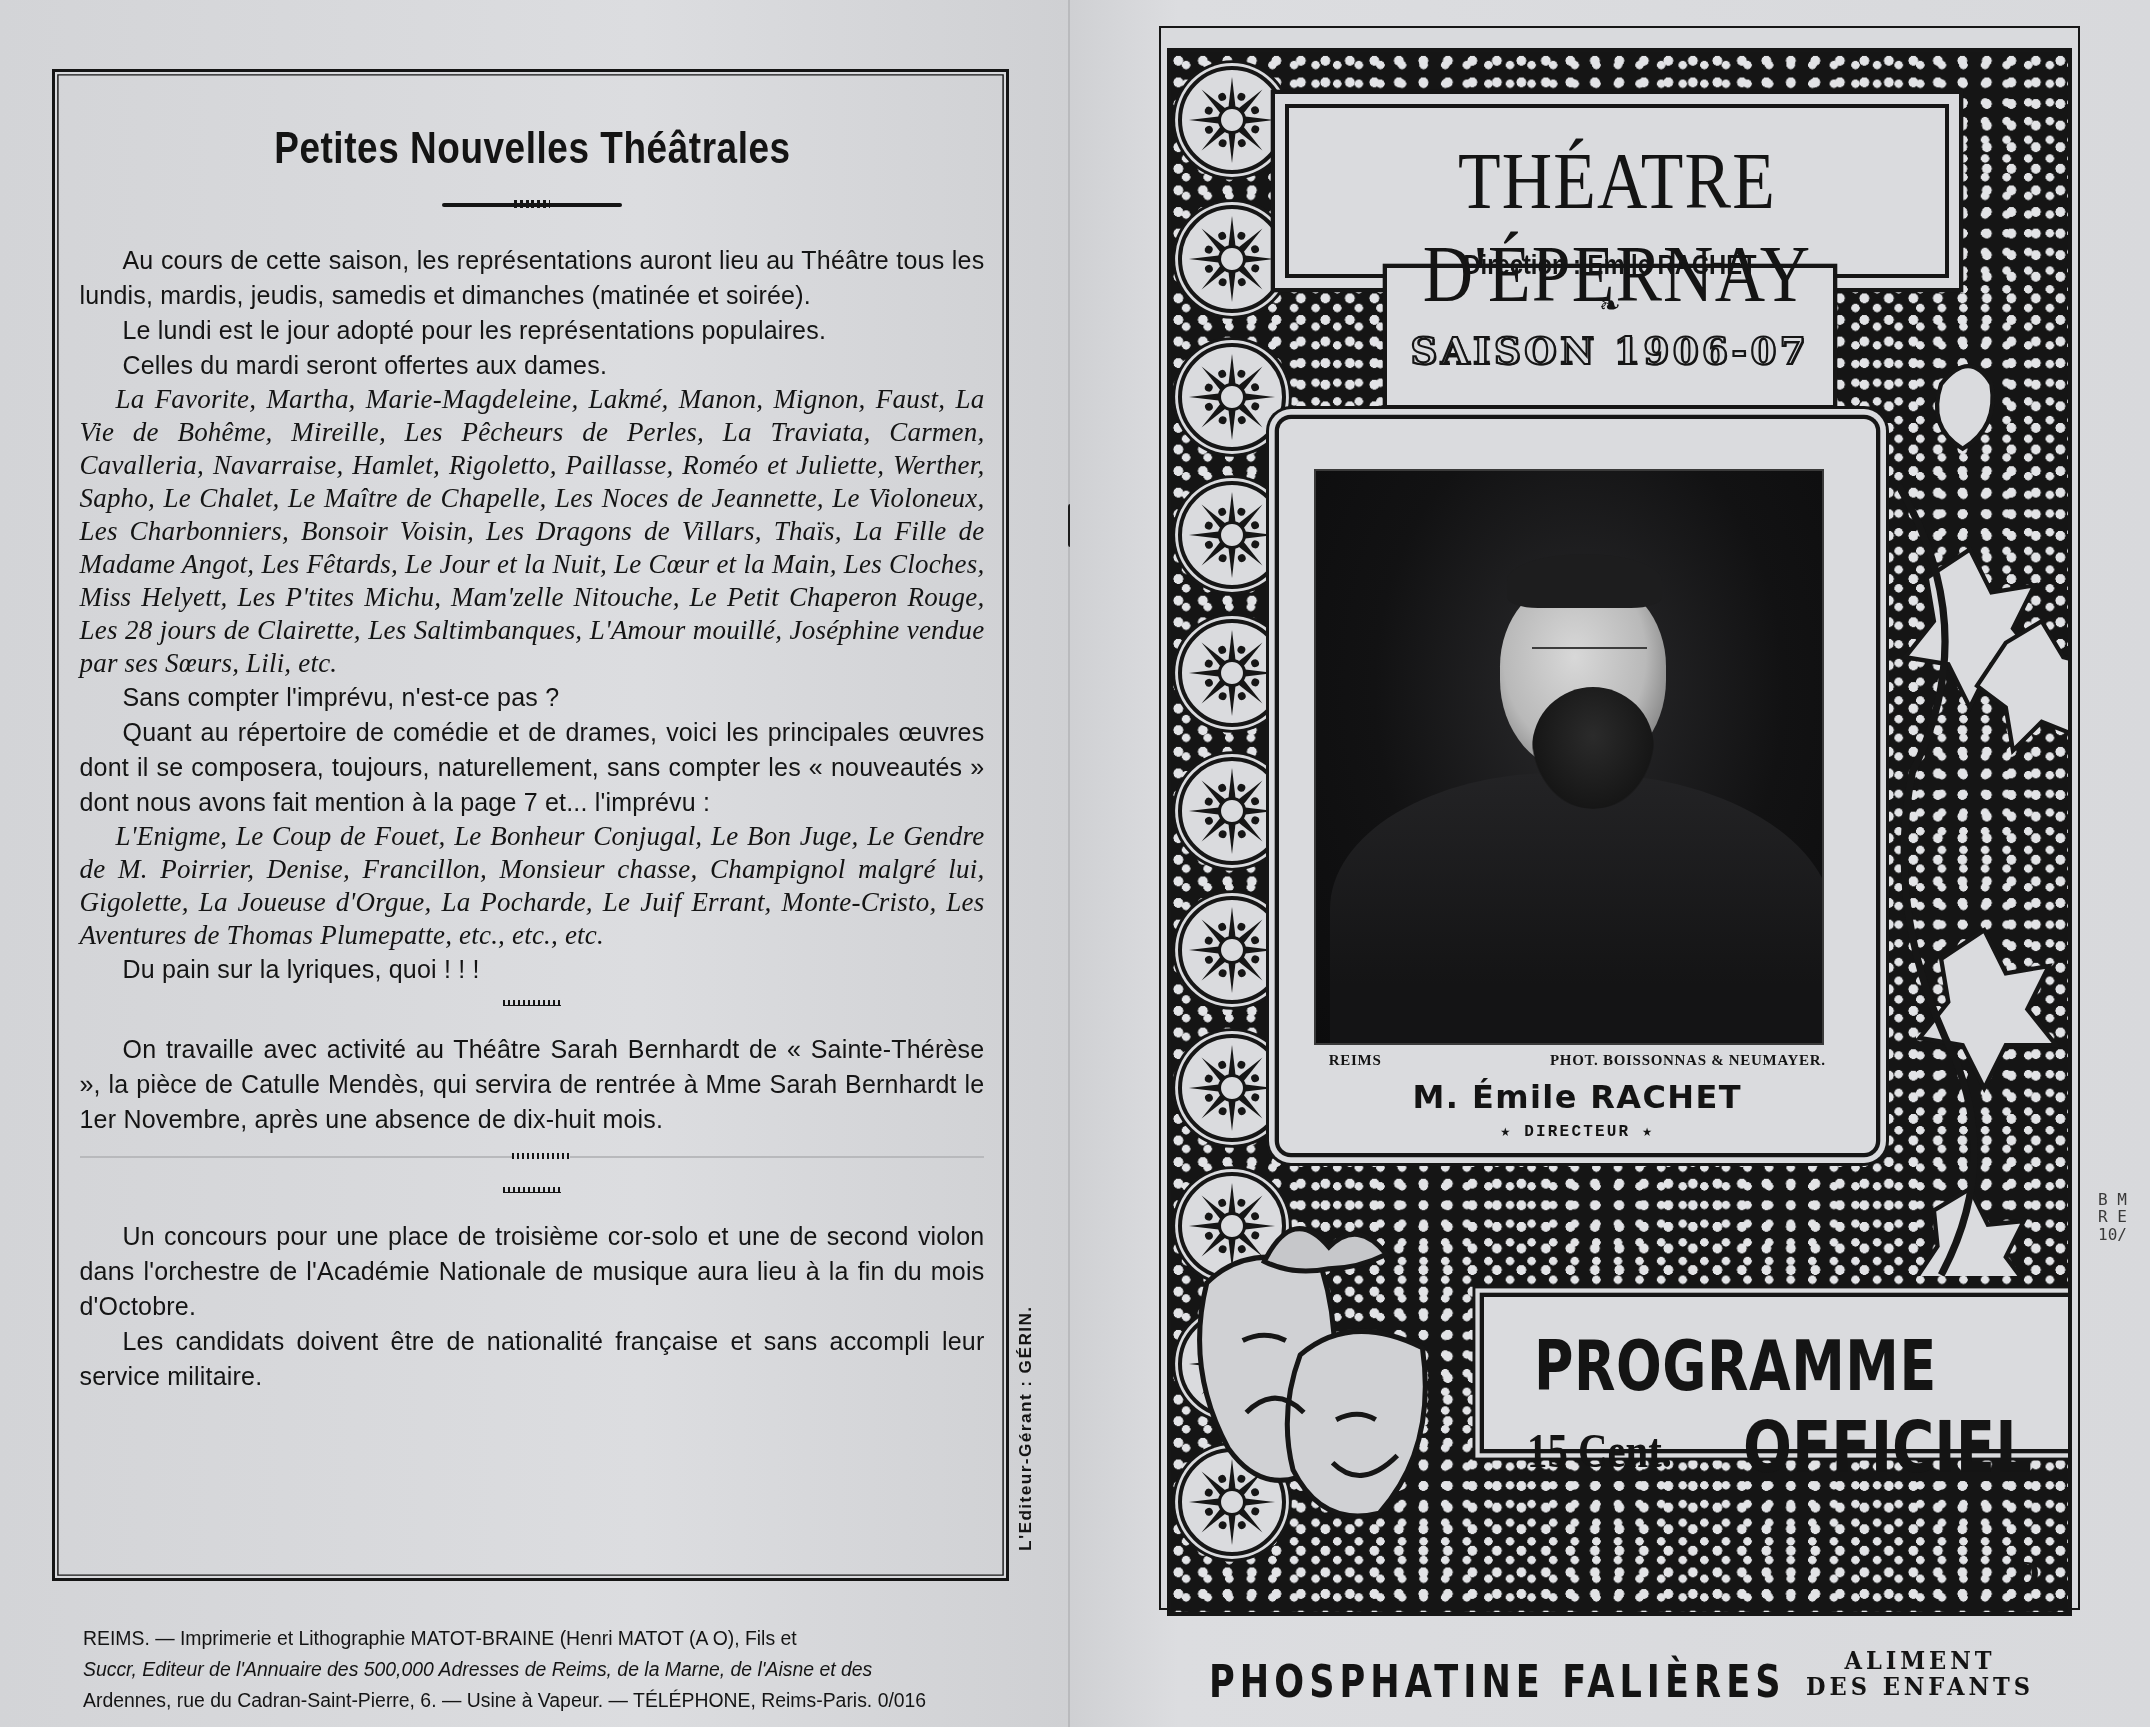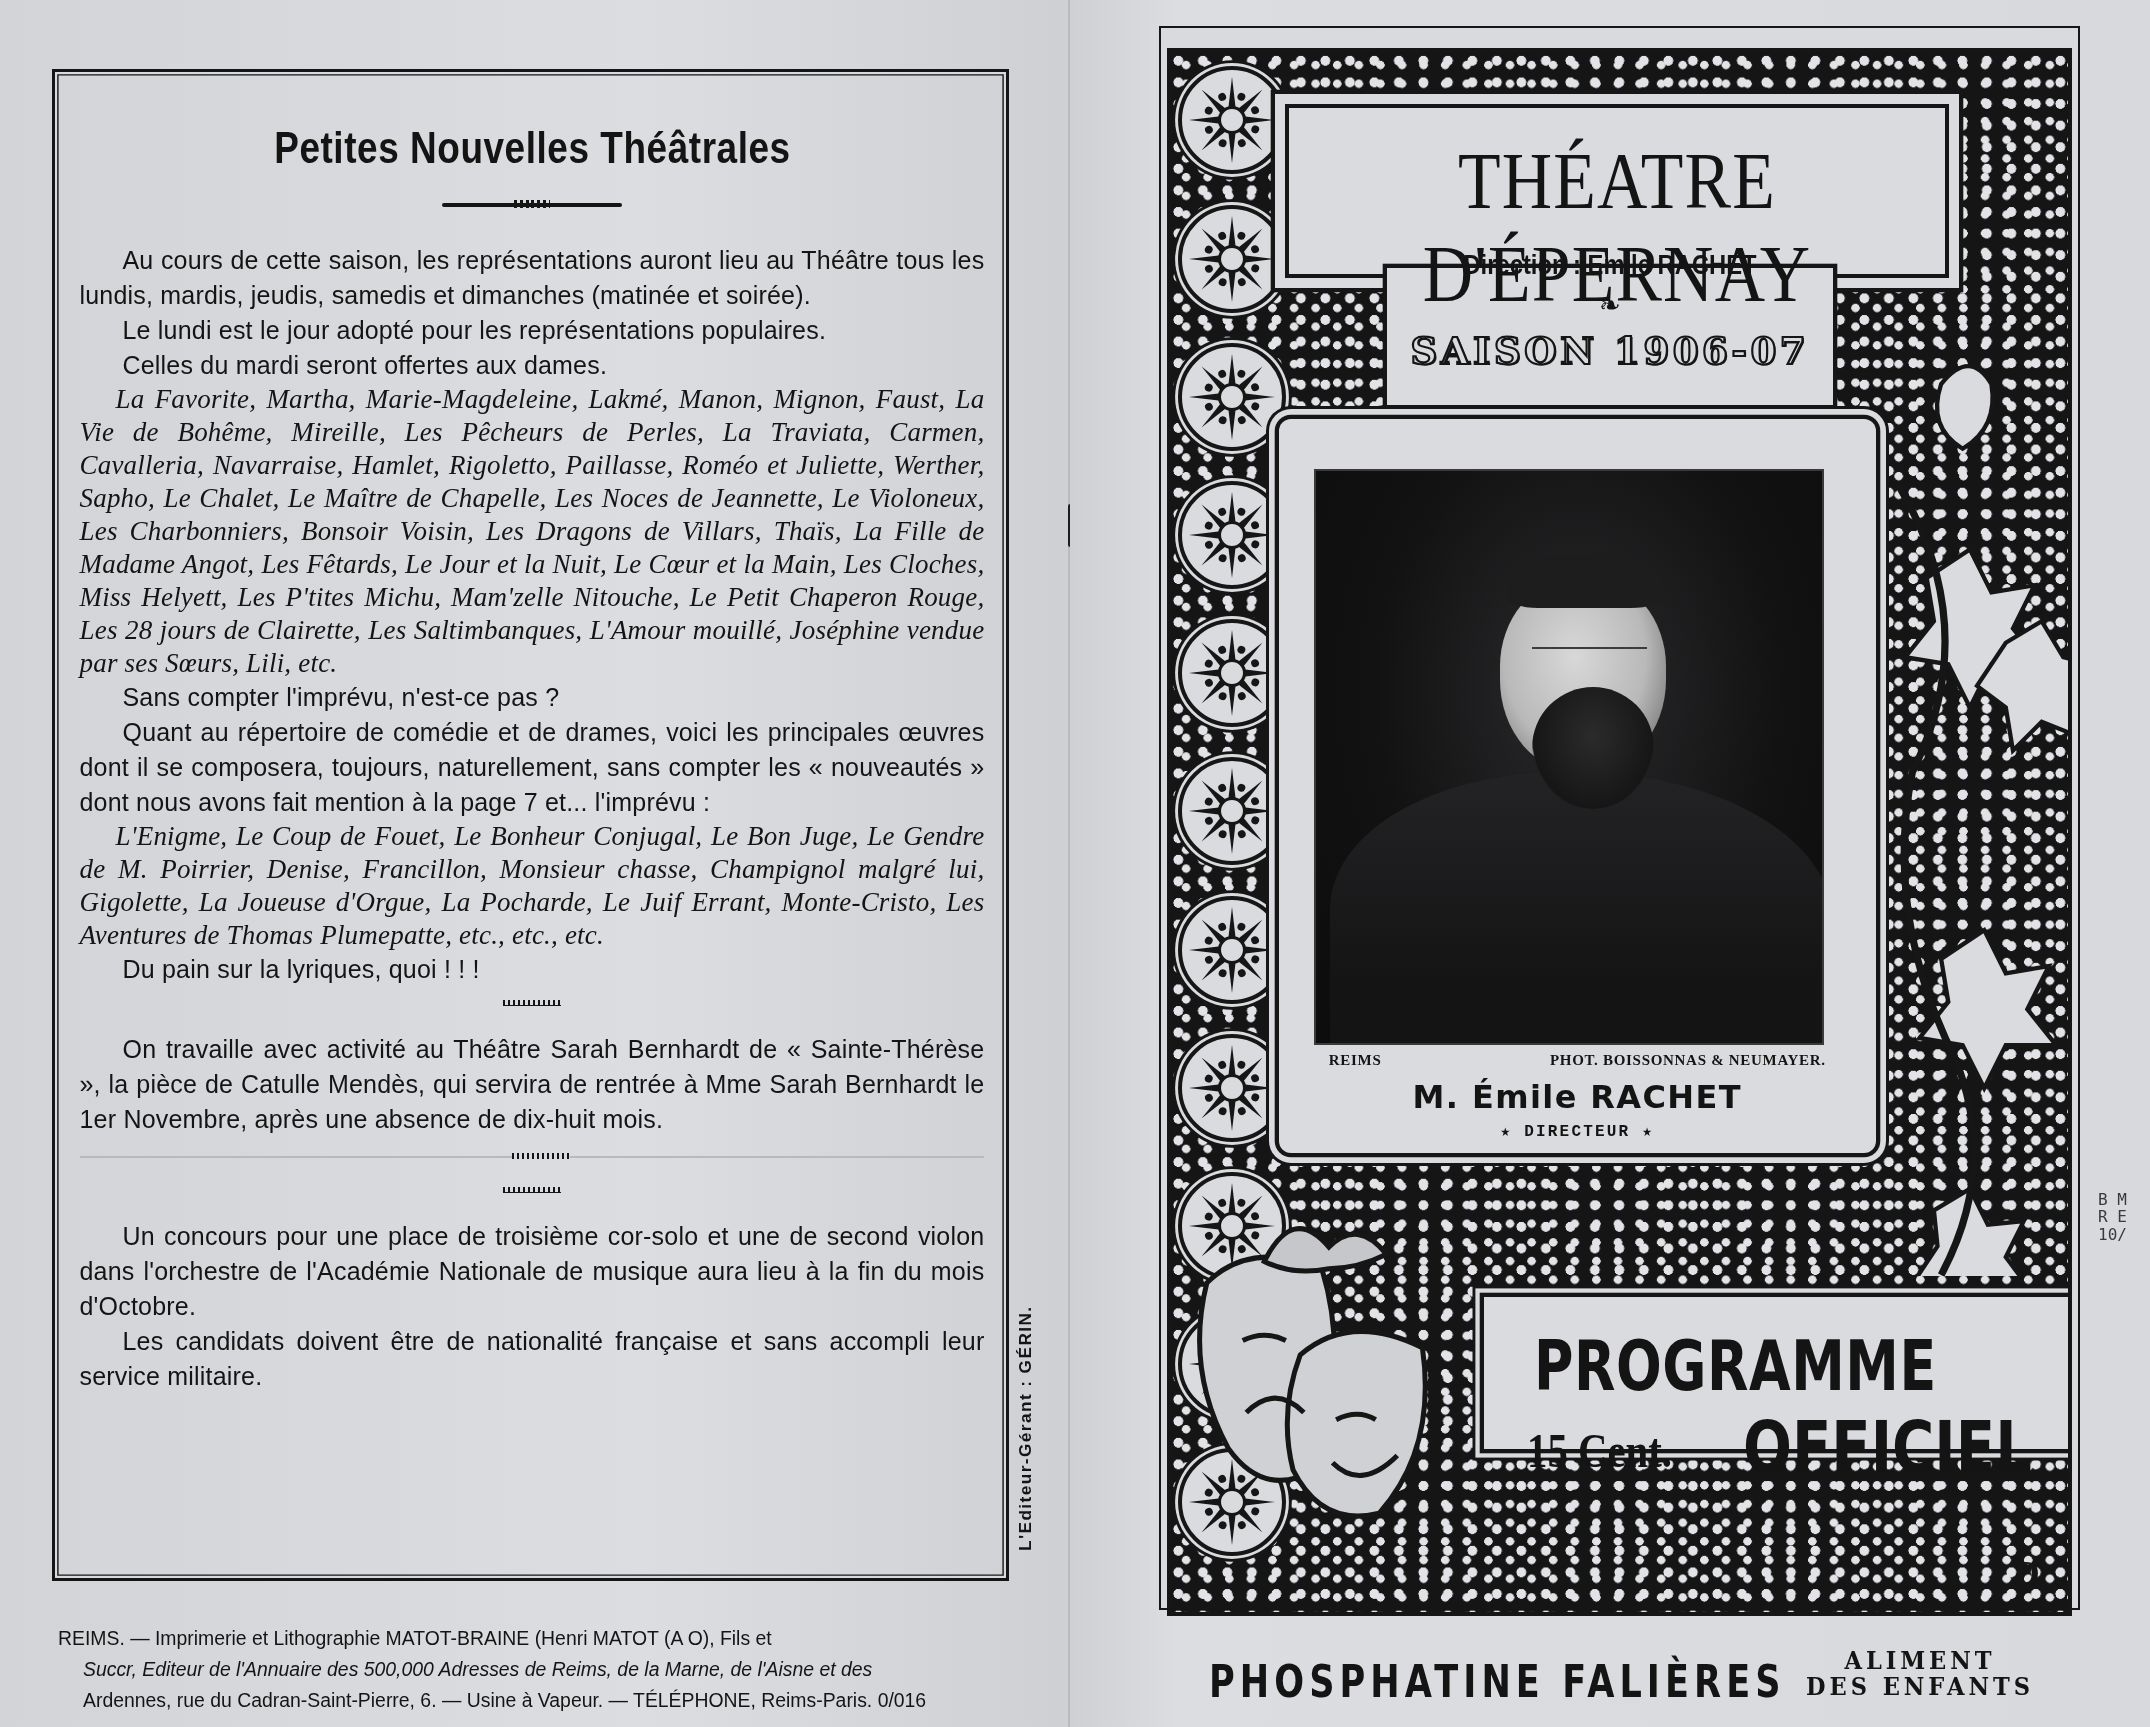--- a/index.html
+++ b/index.html
@@ -57,21 +57,21 @@
     border-bottom: 1.4px solid #151515;
   }
   .sq-rule.wide { width: 100%; border-bottom: none; background: none; position: relative; height: 7.2px; margin: 16px 0 27px; }
   .sq-rule.wide:before { content:""; position:absolute; left:0; right:0; top:2.9px; height:1.4px; background:#b8b9bc; }
   .sq-rule.wide:after { content:""; position:absolute; left:432px; width:58px; top:0; height:5.8px; background: repeating-linear-gradient(90deg,#151515 0 2.2px,#d9dadd 2.2px 5px); }
   .imprint {
     position: absolute; left: 58px; top: 1623px; width: 957px;
     font-family: "Liberation Sans", sans-serif; font-size: 19.4px; line-height: 31px;
     text-align: justify;
   }
-  .imprint .l1 { text-indent: 0; }
+  .imprint .l1 { text-indent: 0; margin-left: 25px; }
   .imprint .l2, .imprint .l3 { padding-left: 25px; }
   .editor-vertical {
     position: absolute; left: 1015px; top: 1256px; width: 302px; height: 29px;
     transform: rotate(-90deg); transform-origin: left top; top: 1551px;
     font-family: "Liberation Sans", sans-serif; font-weight: bold; font-size: 17.3px; letter-spacing: 1.4px;
   }
 
   
   .cover {
     position: absolute; left: 1159px; top: 26px; width: 921px; height: 1584px;

